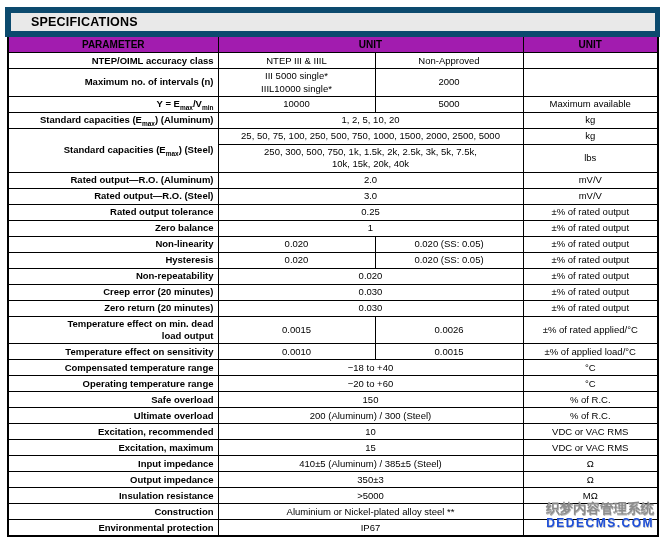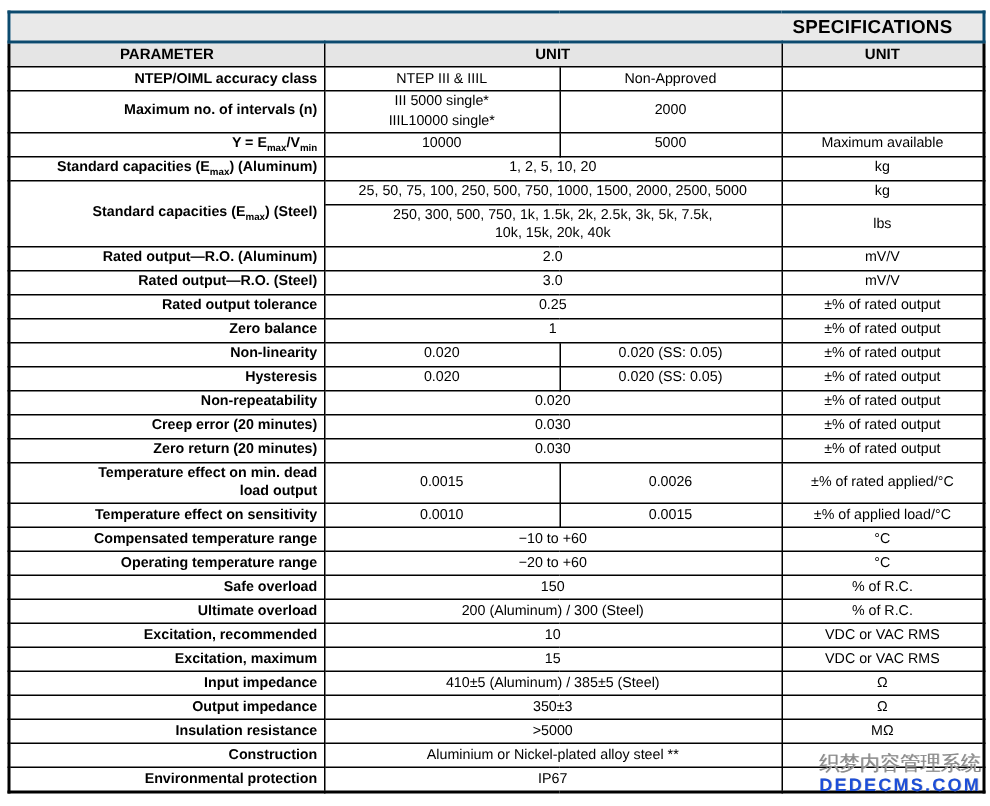--- a/index.html
+++ b/index.html
@@ -19,46 +19,46 @@
   col.c-val2{width:148px;}
   col.c-unit{width:135px;}
   th,td{
     border:1px solid #000;
     font-size:9.5px;line-height:1.3;
     padding:1px 4px;color:#000;
     overflow:hidden;
   }
   tr.title-row th{
     background:#e9e9e9;
-    text-align:right;
+    text-align:left;
     font-size:12.5px;font-weight:bold;
     letter-spacing:0.2px;
     height:13px;
-    border:2px solid #0c4a6e;
+    border:6px solid #0c4a6e;
     padding:1px 20px;
   }
   tr.header-row th{
     font-weight:bold;font-size:10px;height:11px;
-    background:#e5e5e5;
+    background:#a21caf;
   }
   td.param{
     font-weight:bold;text-align:right;height:13px;
   }
   td.val,td.unit{
     text-align:center;height:13px;
   }
   sub{font-size:6.5px;line-height:0;}
   .watermark{
     position:absolute;right:6px;bottom:7px;
     text-align:right;
     color:#8c8c8c;
     pointer-events:none;
   }
   .watermark .wm-cn{
-    font-size:13.5px;font-weight:normal;line-height:15px;
+    font-size:13.5px;font-weight:bold;line-height:15px;
     text-shadow:0.5px 0.5px 0 #bbb;
     padding-left:20px;
   }
   .watermark .wm-en{
     font-size:12px;font-weight:bold;letter-spacing:1.5px;line-height:14px;
     color:#1d4ed8;
     text-shadow:0.5px 0.5px 0 #c4c4c4;
   }
 </style>
 </head>
@@ -170,21 +170,21 @@
           <td class="unit">±% of rated applied/°C</td>
         </tr>
         <tr>
           <td class="param">Temperature effect on sensitivity</td>
           <td class="val">0.0010</td>
           <td class="val">0.0015</td>
           <td class="unit">±% of applied load/°C</td>
         </tr>
         <tr>
           <td class="param">Compensated temperature range</td>
-          <td class="val" colspan="2">−10 to +60</td>
+          <td class="val" colspan="2">−18 to +40</td>
           <td class="unit">°C</td>
         </tr>
         <tr>
           <td class="param">Operating temperature range</td>
           <td class="val" colspan="2">−20 to +60</td>
           <td class="unit">°C</td>
         </tr>
         <tr>
           <td class="param">Safe overload</td>
           <td class="val" colspan="2">150</td>

